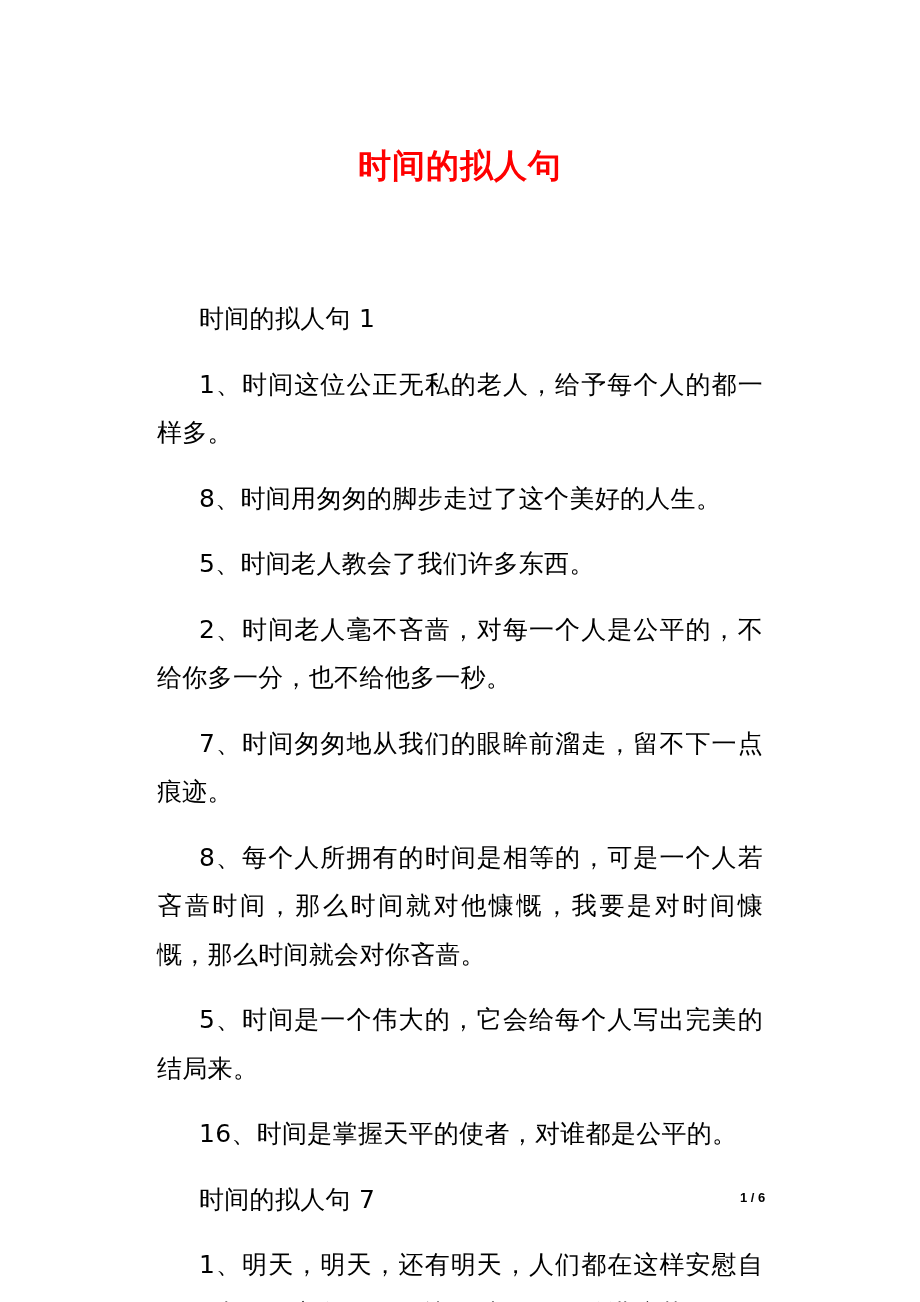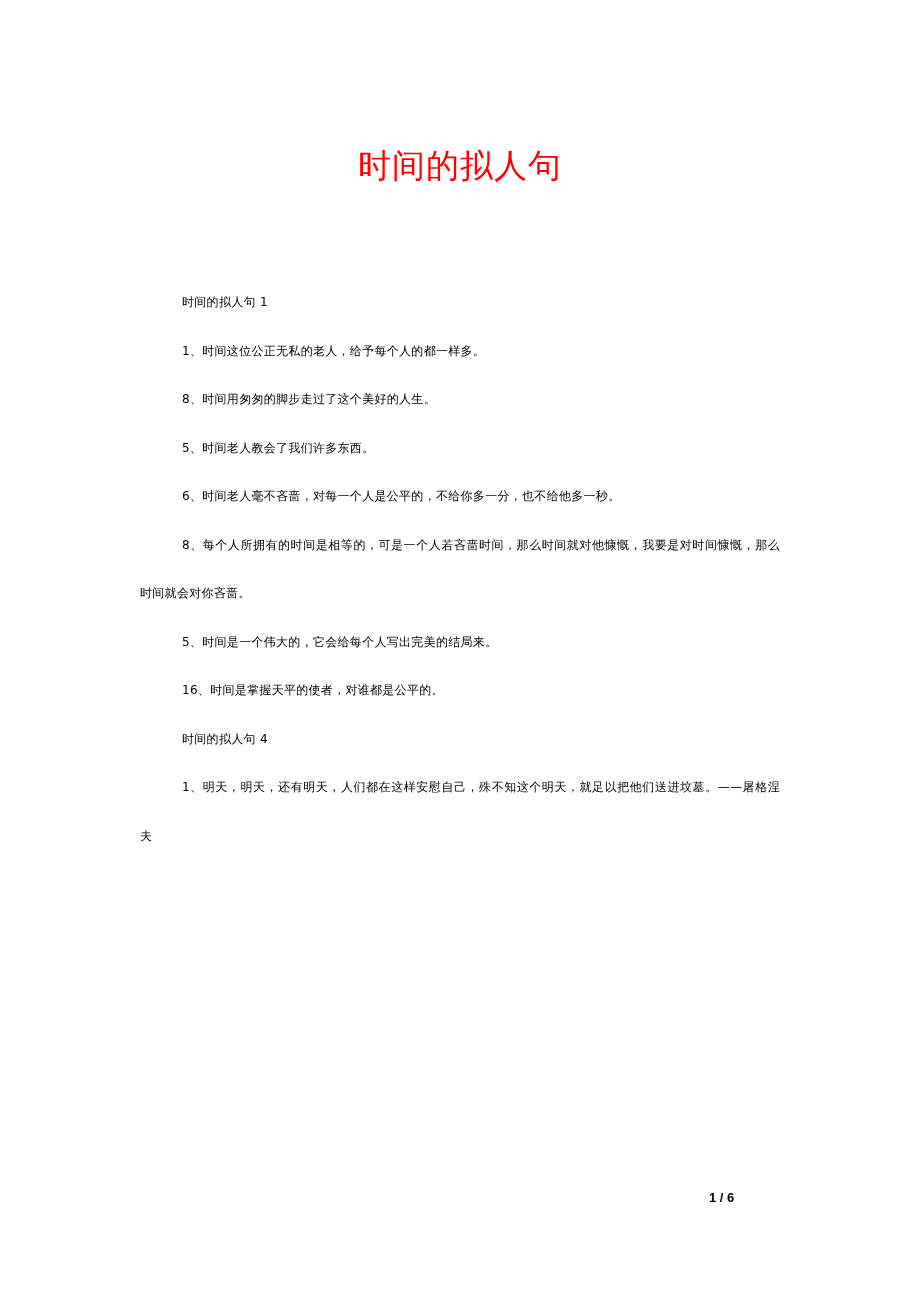--- a/index.html
+++ b/index.html
@@ -1,40 +1,41 @@
 <!DOCTYPE html>
 <html><head>
 <meta charset="utf-8">
 <style>
   html, body { margin: 0; padding: 0; background: #ffffff; }
   body { width: 920px; height: 1302px; position: relative; overflow: hidden;
          font-family: "DejaVu Sans", "Liberation Sans", sans-serif; color: #000; }
   .page { position: absolute; left: 0; top: 0; width: 920px; height: 1302px; background: #fff; }
   .title { position: absolute; left: 0; width: 920px; top: 144px; text-align: center;
-           font-family: "DejaVu Serif", "Liberation Serif", serif; font-weight: normal;
+           font-family: "DejaVu Serif", "Liberation Serif", serif; font-weight: bold;
            font-size: 33px; line-height: 44px; color: #ff0000; letter-spacing: 1px; }
   .body { position: absolute; left: 140px; top: 278px; width: 640px; }
-  .para { font-size: 12px; line-height: 48.5px; margin: 0; text-indent: 42px;
+  .para { font-size: 25px; line-height: 48.5px; margin: 17px; text-indent: 42px;
           text-align: justify; letter-spacing: 0.3px; }
-  .pagenum { position: absolute; left: 709px; top: 1190px; font-size: 13px; font-weight: bold;
+  .pagenum { position: absolute; left: 740px; top: 1190px; font-size: 13px; font-weight: bold;
              font-family: "Liberation Sans", sans-serif; }
 </style>
 </head>
 <body>
 
 <div class="page">
   <div class="title">时间的拟人句</div>
 
   <div class="body">
     <p class="para">时间的拟人句 1</p>
     <p class="para">1、时间这位公正无私的老人，给予每个人的都一样多。</p>
     <p class="para">8、时间用匆匆的脚步走过了这个美好的人生。</p>
     <p class="para">5、时间老人教会了我们许多东西。</p>
-    <p class="para">6、时间老人毫不吝啬，对每一个人是公平的，不给你多一分，也不给他多一秒。</p>
+    <p class="para">2、时间老人毫不吝啬，对每一个人是公平的，不给你多一分，也不给他多一秒。</p>
+    <p class="para">7、时间匆匆地从我们的眼眸前溜走，留不下一点痕迹。</p>
     <p class="para">8、每个人所拥有的时间是相等的，可是一个人若吝啬时间，那么时间就对他慷慨，我要是对时间慷慨，那么时间就会对你吝啬。</p>
     <p class="para">5、时间是一个伟大的，它会给每个人写出完美的结局来。</p>
     <p class="para">16、时间是掌握天平的使者，对谁都是公平的。</p>
-    <p class="para">时间的拟人句 4</p>
+    <p class="para">时间的拟人句 7</p>
     <p class="para">1、明天，明天，还有明天，人们都在这样安慰自己，殊不知这个明天，就足以把他们送进坟墓。——屠格涅夫</p>
   </div>
 
   <div class="pagenum">1 / 6</div>
 </div>
 
 </body></html>

